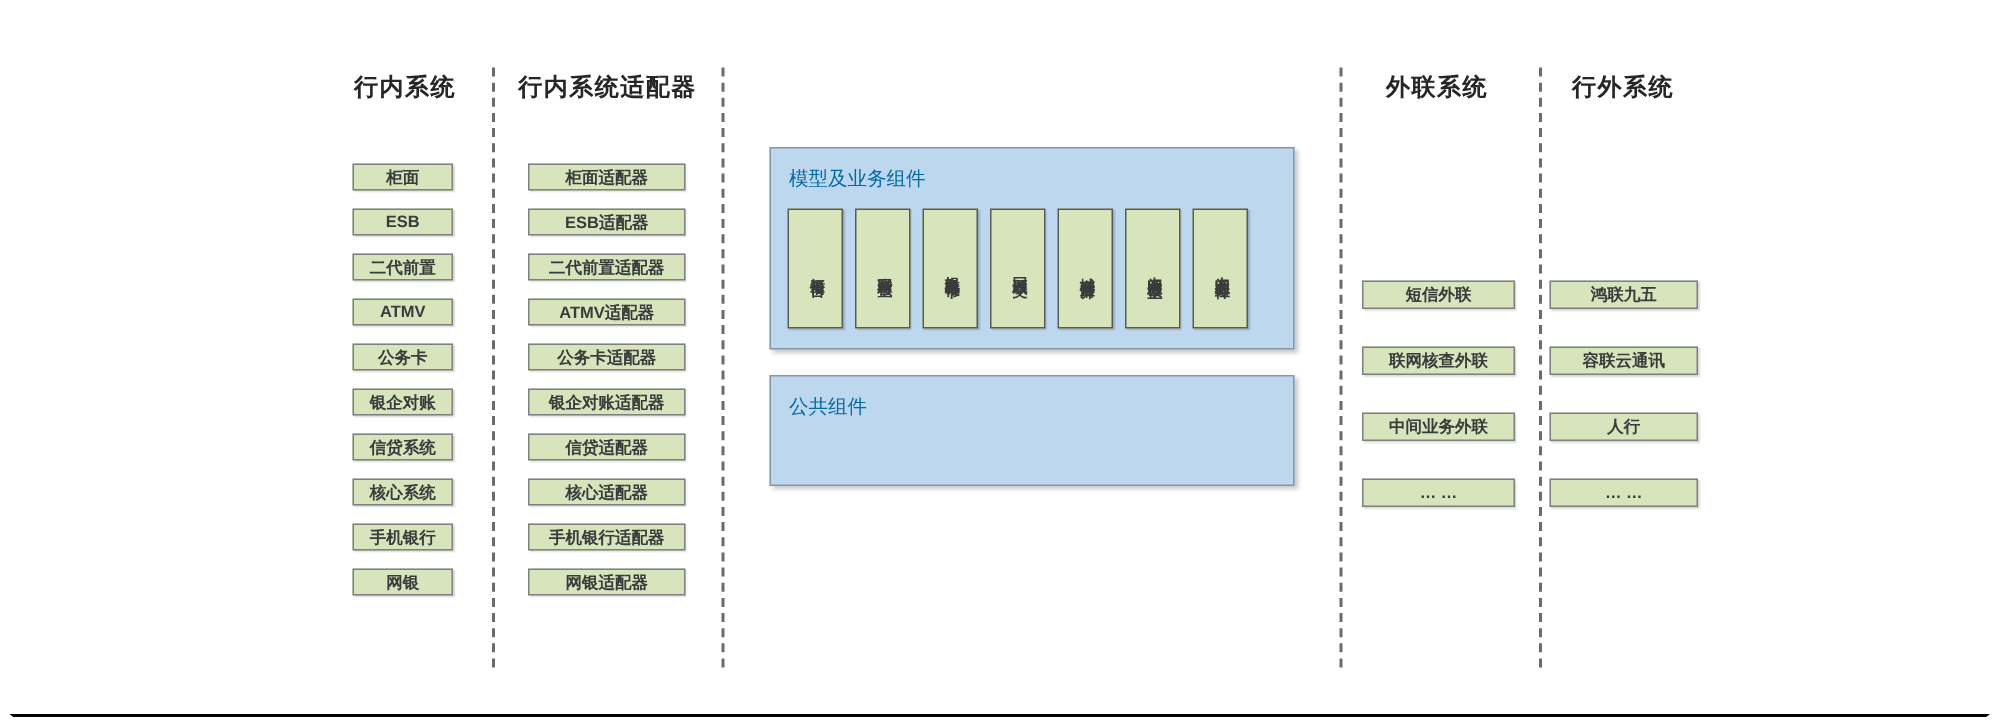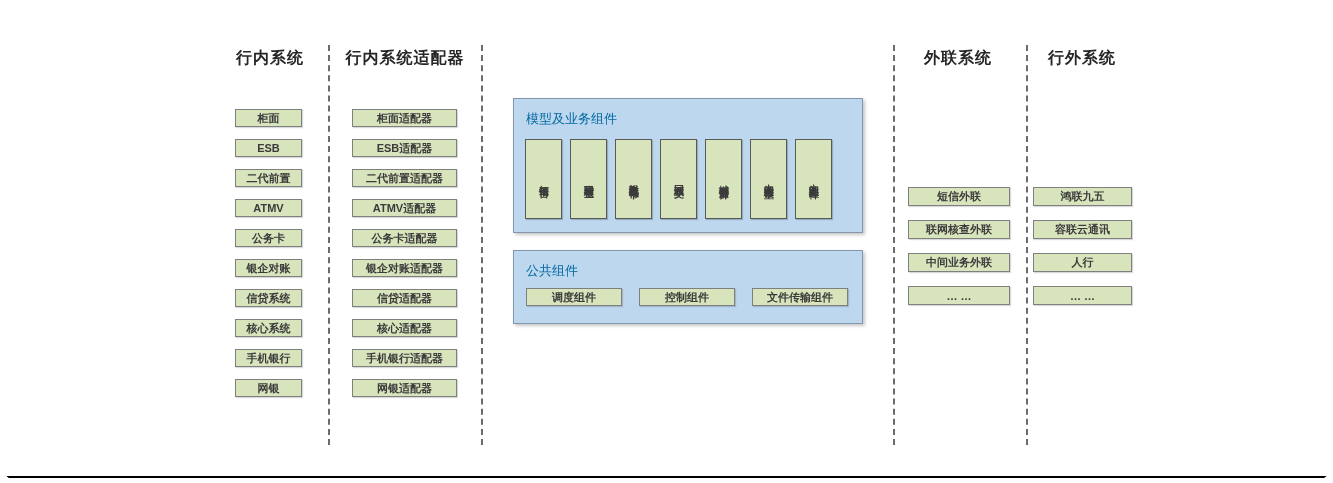--- a/index.html
+++ b/index.html
@@ -57,21 +57,21 @@
   }
 
   
   .vlist {
     position: absolute;
     display: flex;
     flex-direction: column;
   }
   .vlist.tight { gap: 12px; }
   .vlist.tight .gbox { height: 18px; width: 100%; }
-  .vlist.loose { gap: 14px; }
+  .vlist.loose { gap: 25px; }
   .vlist.loose .gbox { height: 19px; width: 100%; }
 
   
   .panel {
     position: absolute;
     left: 513px;
     width: 350px;
     background: var(--panel-fill, #bdd7ee);
     border: 1px solid var(--panel-border, #8496ab);
     box-sizing: border-box;
@@ -197,25 +197,20 @@
           <span>中间业务模型</span>
         </div>
       <div class="vbox">
           <span>中间业务组件</span>
         </div>
     </div>
   </div>
 
   <div class="panel" style="top:250px;height:74px">
     <div class="panel-title">公共组件</div>
-    <div class="hrow" style="top:37px">
-      <div class="gbox">调度组件</div>
-      <div class="gbox">控制组件</div>
-      <div class="gbox">文件传输组件</div>
-    </div>
   </div>
 
 
   <div class="vlist loose" style="left:908px;top:187px;width:102px">
     <div class="gbox">短信外联</div>
     <div class="gbox">联网核查外联</div>
     <div class="gbox">中间业务外联</div>
     <div class="gbox">… …</div>
   </div>
 

